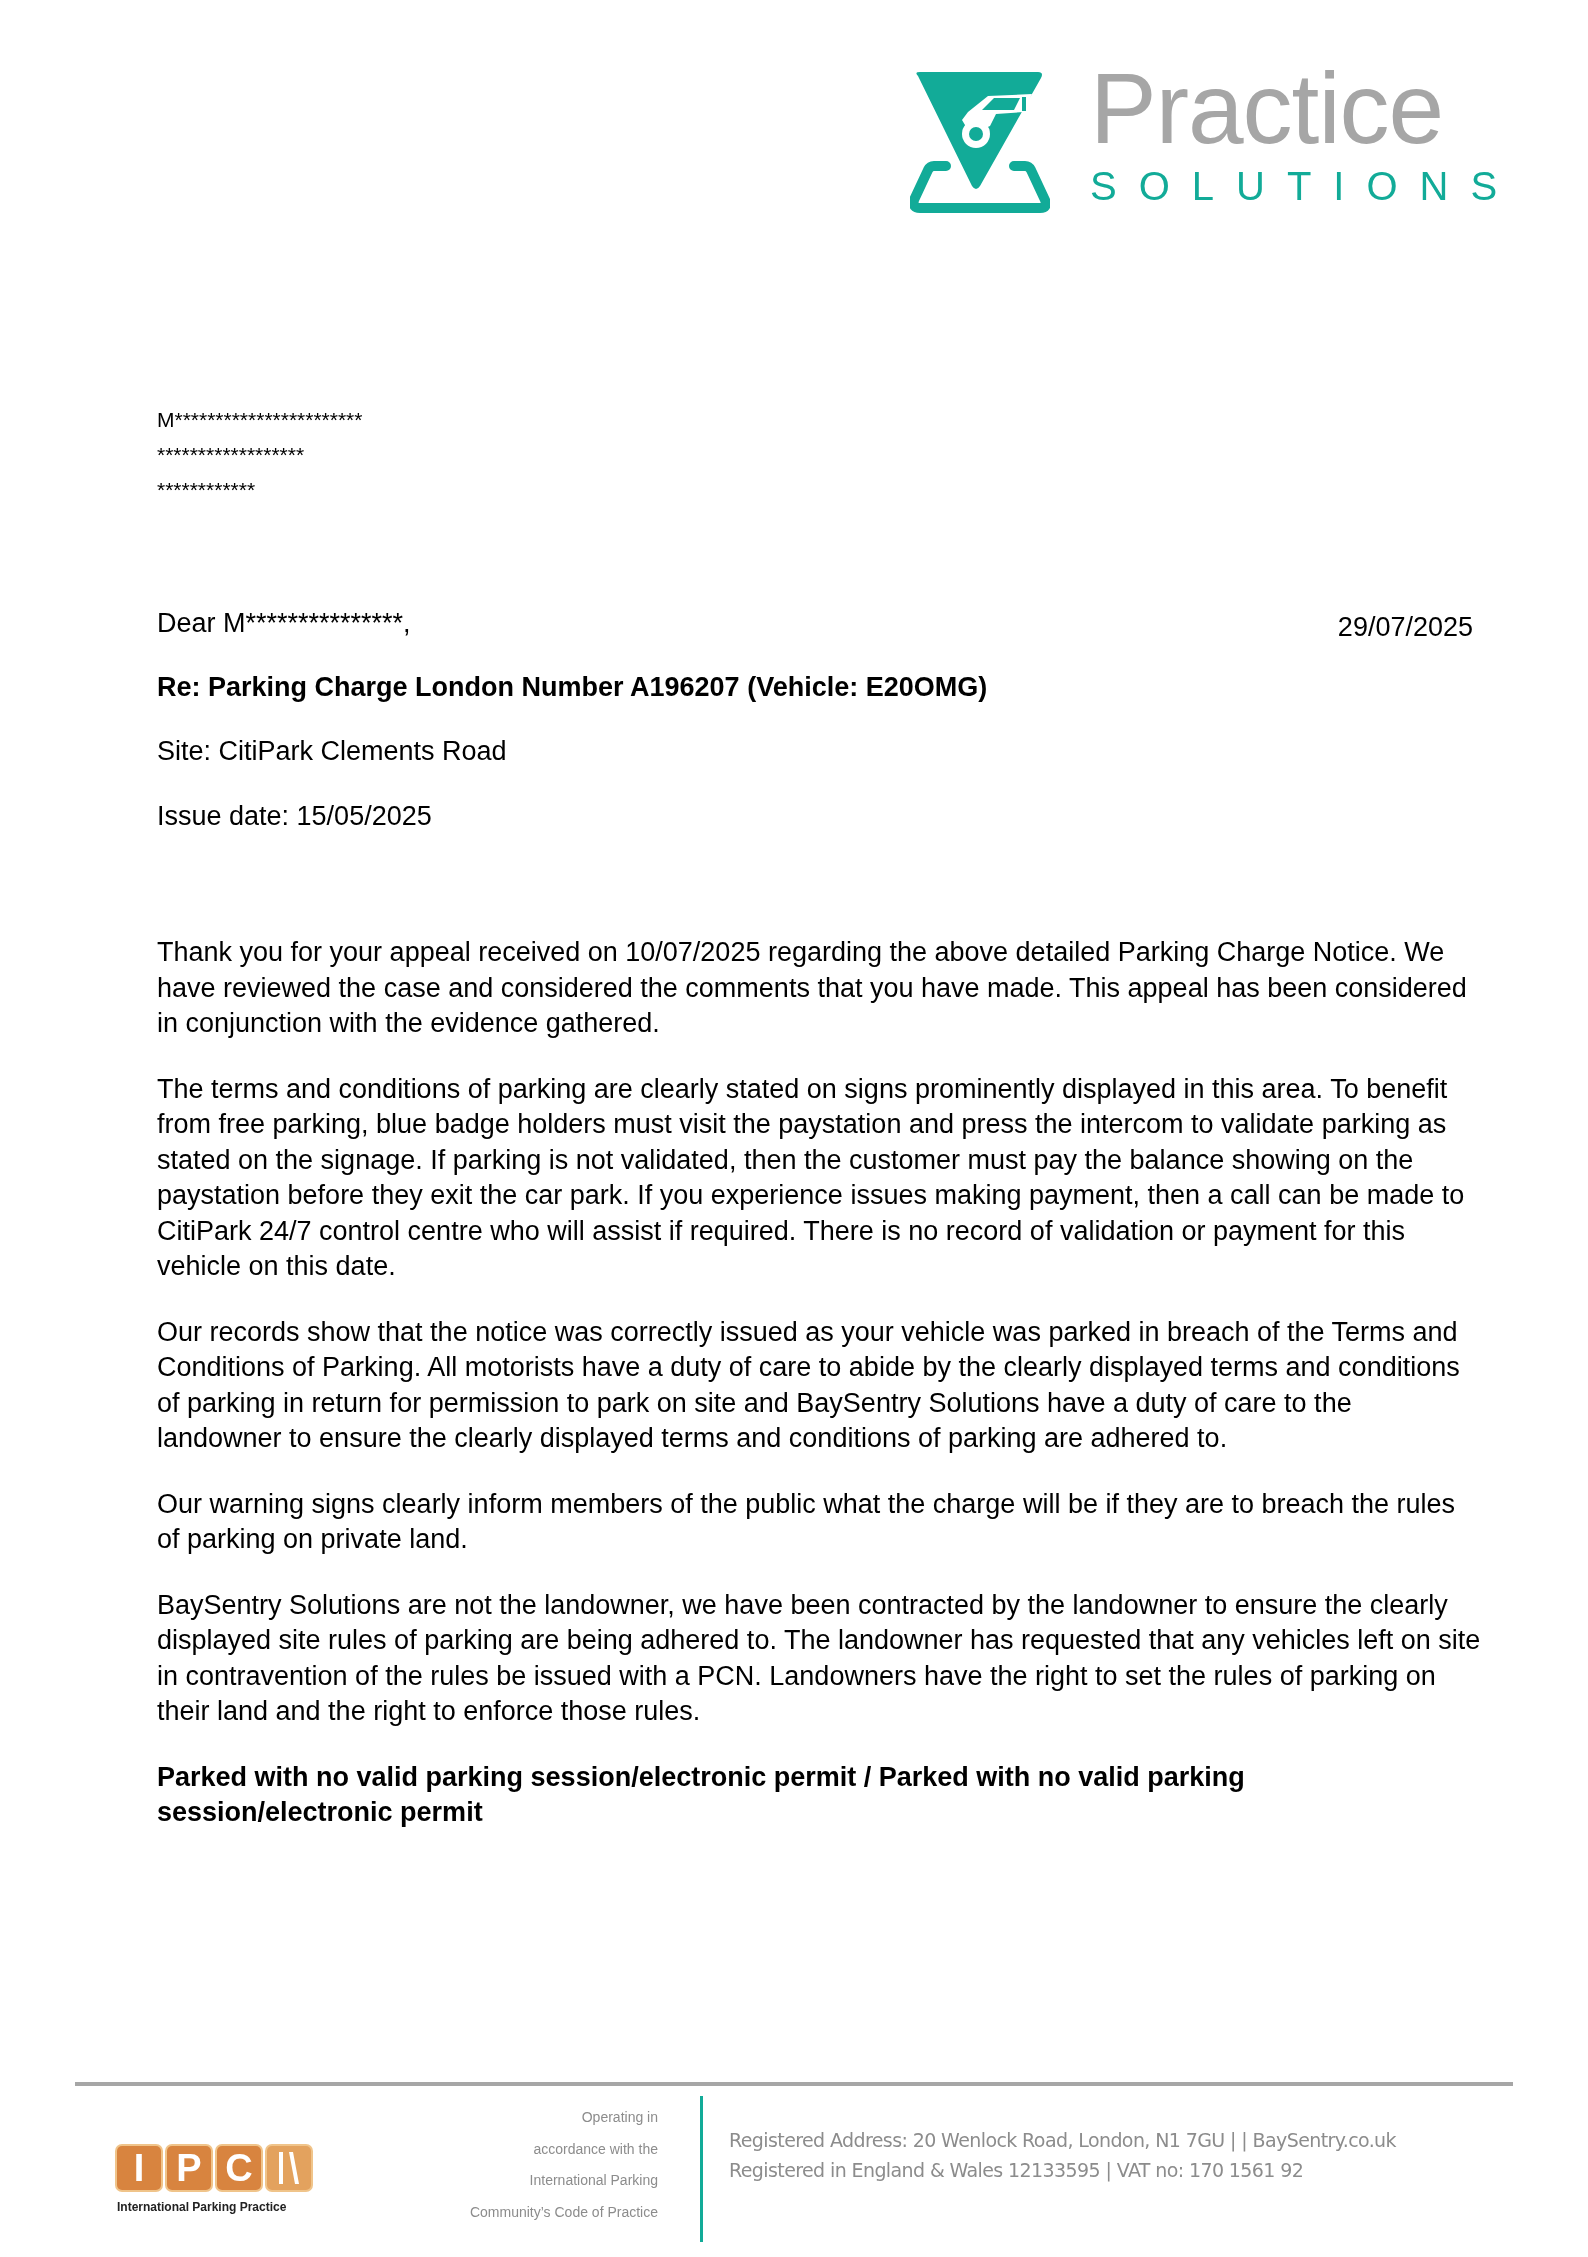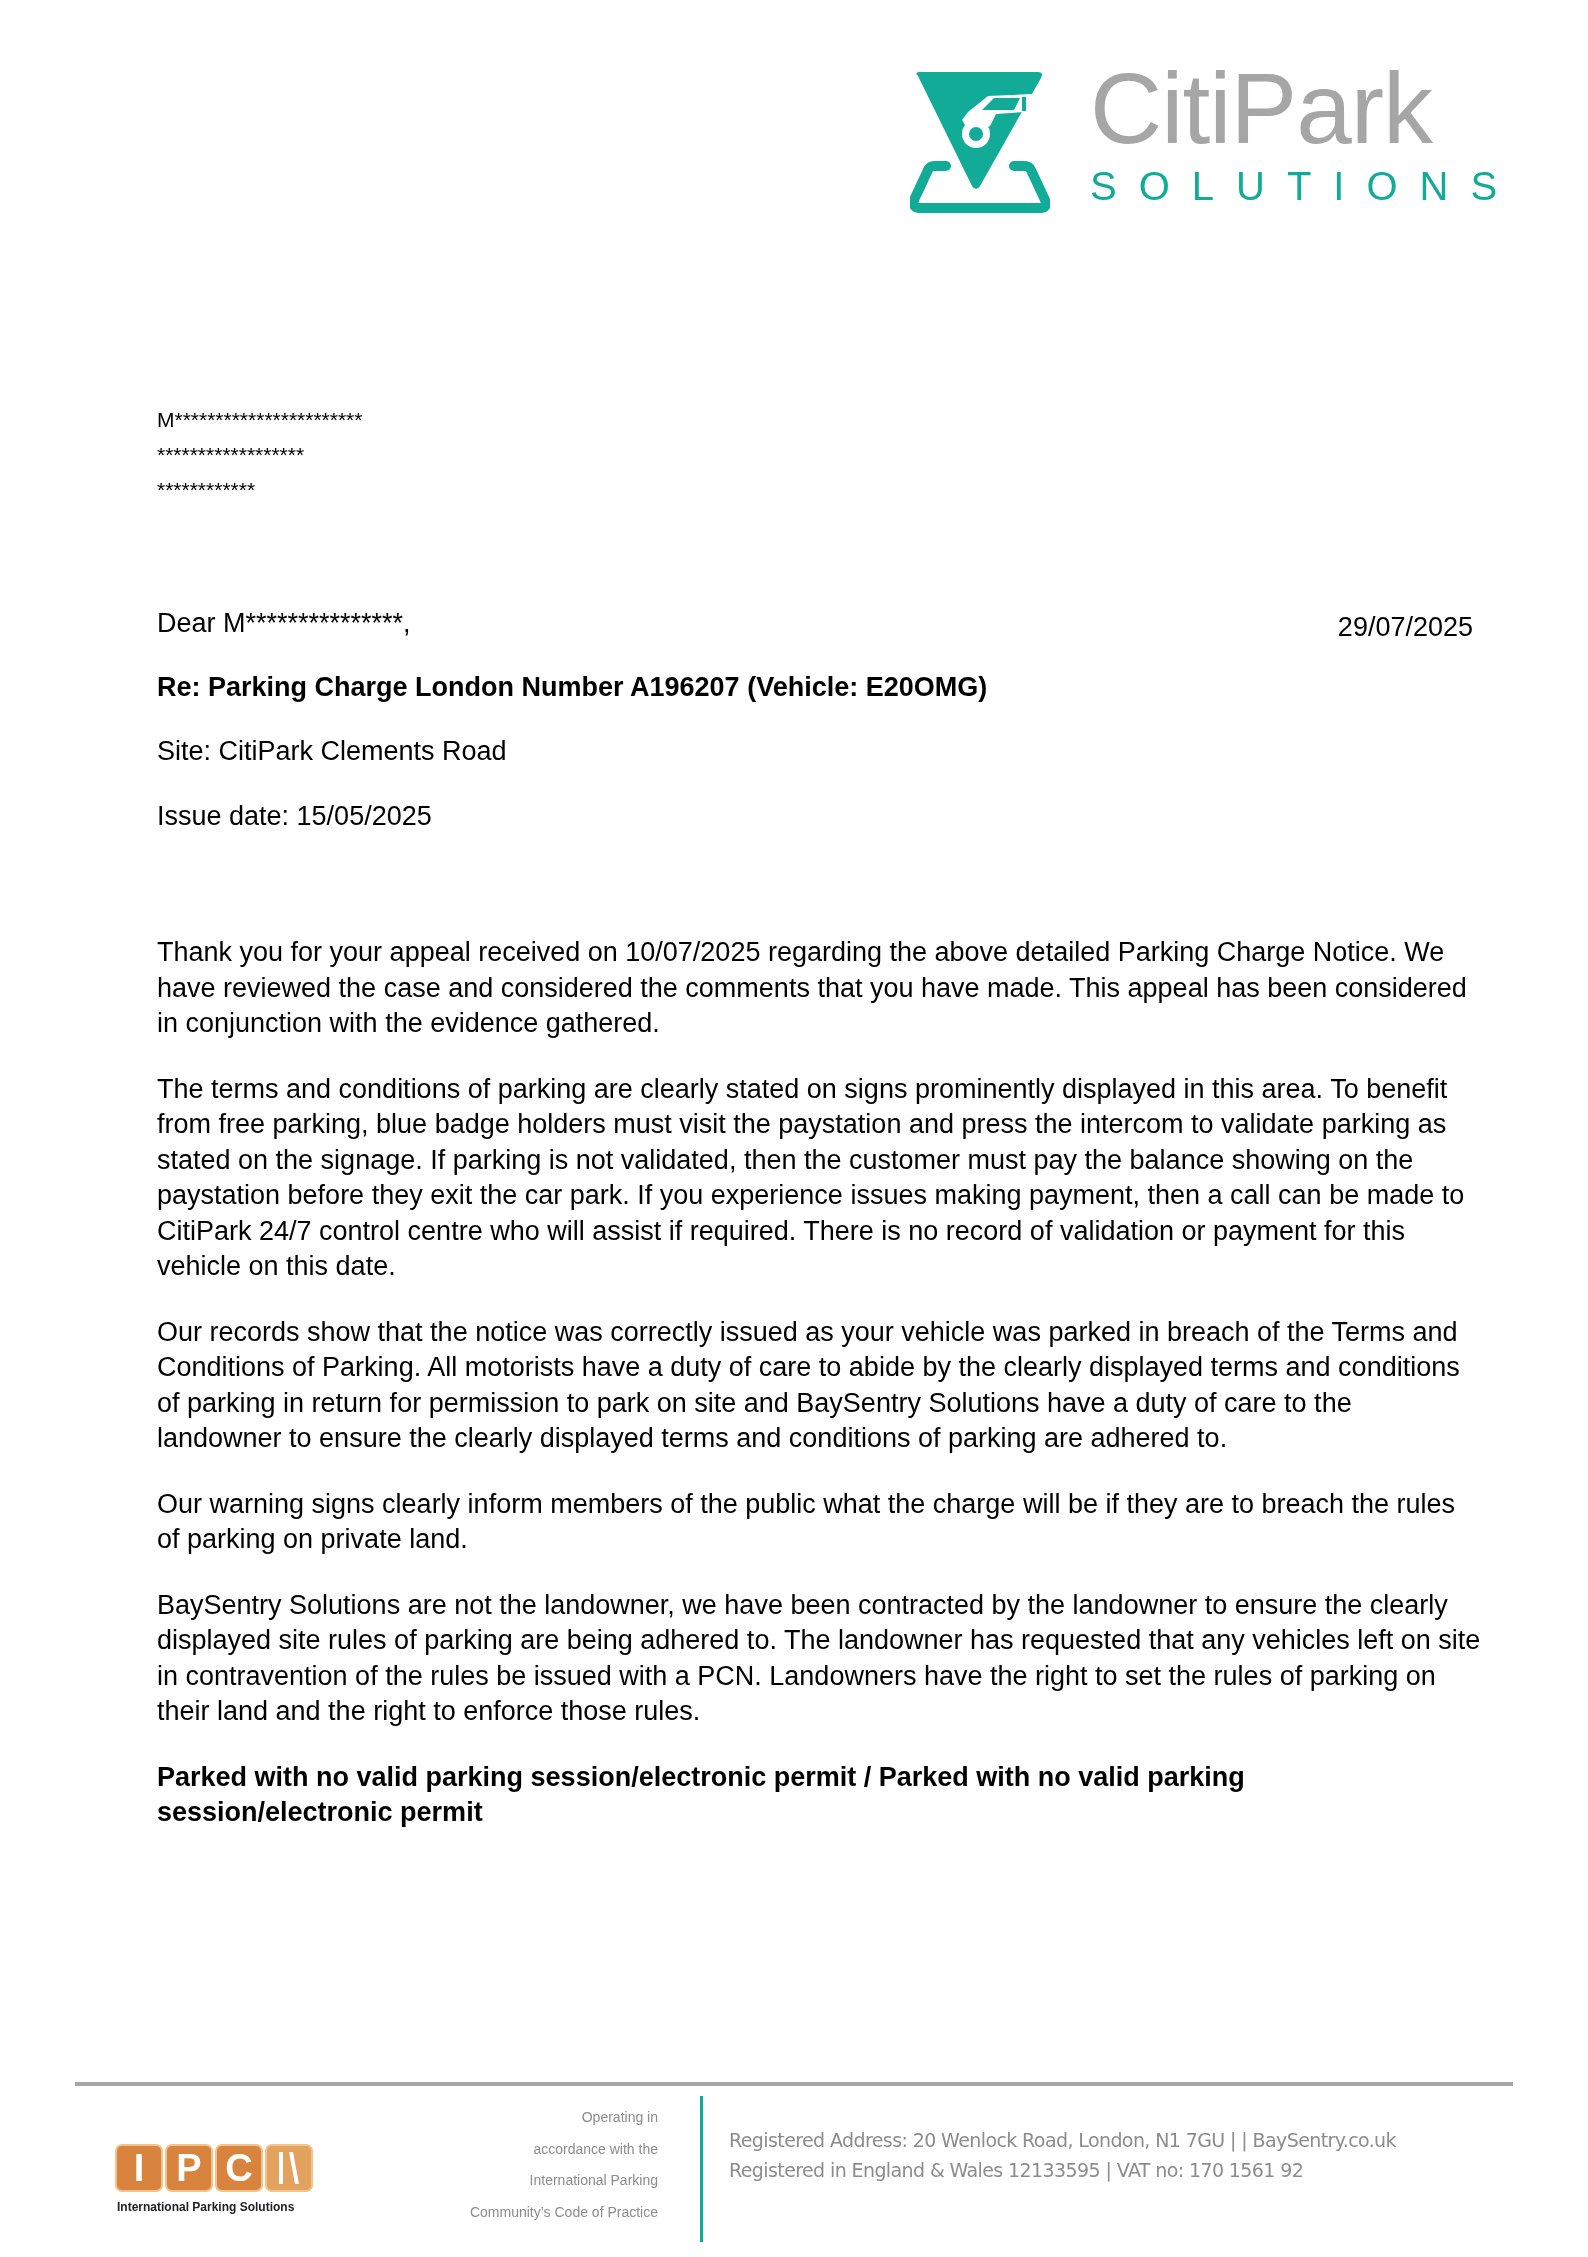--- a/index.html
+++ b/index.html
@@ -34,21 +34,21 @@
 
     <path d="M52 50 L58 42 L78 26 L122 24 L114 42 L86 44 L80 56 L62 64 L58 60 Z" fill="#ffffff"></path>
     <path d="M84 28 L110 28 L104 40 L72 40 Z" fill="#12ab98"></path>
     <rect x="112" y="27" width="4" height="14" fill="#12ab98"></rect>
     <circle cx="66" cy="64" r="14" fill="#ffffff"></circle>
     <circle cx="66" cy="64" r="7" fill="#12ab98"></circle>
 
     <path d="M36 96 L24 96 Q20 96 18 100 L4 130 Q2 138 10 138 L130 138 Q138 138 135 130 L121 100 Q119 96 115 96 L104 96" fill="none" stroke="#12ab98" stroke-width="10" stroke-linejoin="round" stroke-linecap="round"></path>
   </svg>
 </div>
-<div class="abs logo-word">CitiPark</div>
+<div class="abs logo-word">Practice</div>
 <div class="abs logo-sub">SOLUTIONS</div>
 
 <div class="abs addr" style="top:409px;">M***********************</div>
 <div class="abs addr" style="top:444px;">******************</div>
 <div class="abs addr" style="top:479px;">************</div>
 
 <div class="abs t27" style="left:157px; top:610px;">Dear M***************,</div>
 <div class="abs t27" style="right:115px; top:614px;">29/07/2025</div>
 
 <div class="abs t27 bold" style="left:157px; top:674px;">Re: Parking Charge London Number A196207 (Vehicle: E20OMG)</div>
@@ -71,21 +71,21 @@
   <div class="box">I</div>
   <div class="box">P</div>
   <div class="box">C</div>
   <div class="bars">
     <svg width="44" height="44" viewBox="0 0 44 44">
       <path d="M12 6 L16 6 L16 38 L12 38 Z" fill="#fff"></path>
       <path d="M22 6 L26 6 L32 38 L28 38 Z" fill="#fff"></path>
     </svg>
   </div>
 </div>
-<div class="abs ipc-caption">International Parking Solutions</div>
+<div class="abs ipc-caption">International Parking Practice</div>
 
 <div class="abs operating">
   <div>Operating in</div>
   <div>accordance with the</div>
   <div>International Parking</div>
   <div>Community’s Code of Practice</div>
 </div>
 
 <div class="abs registered">
   <div>Registered Address: 20 Wenlock Road, London, N1 7GU |  | BaySentry.co.uk</div>

